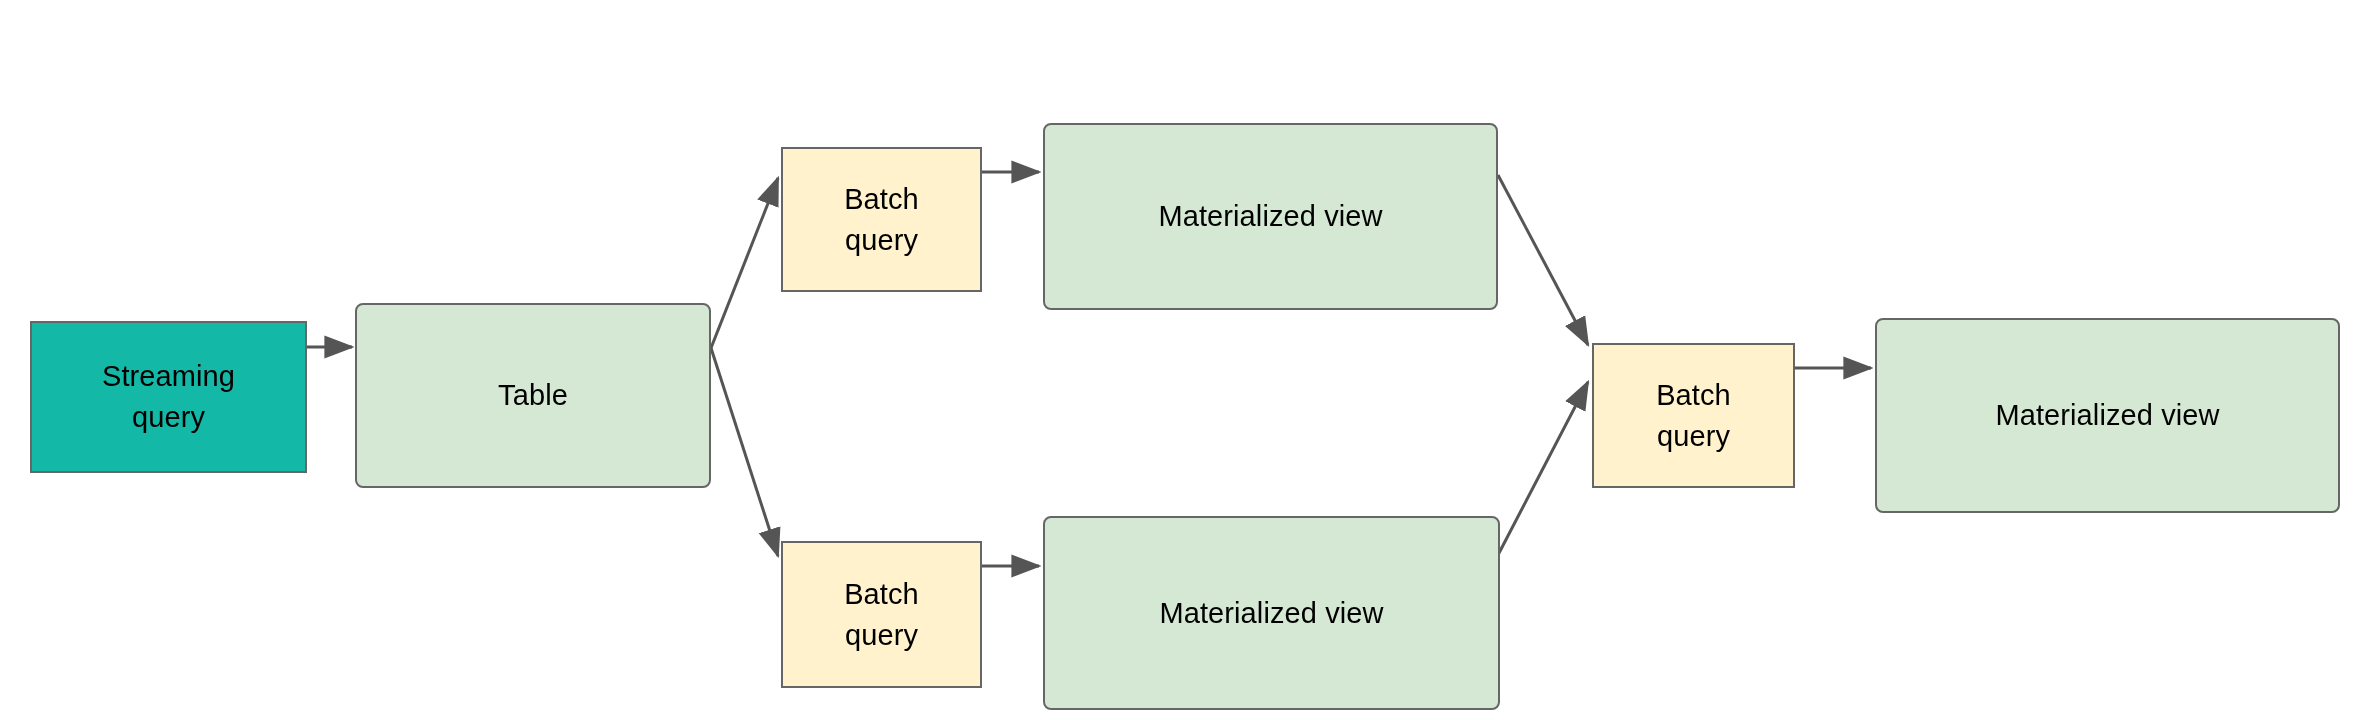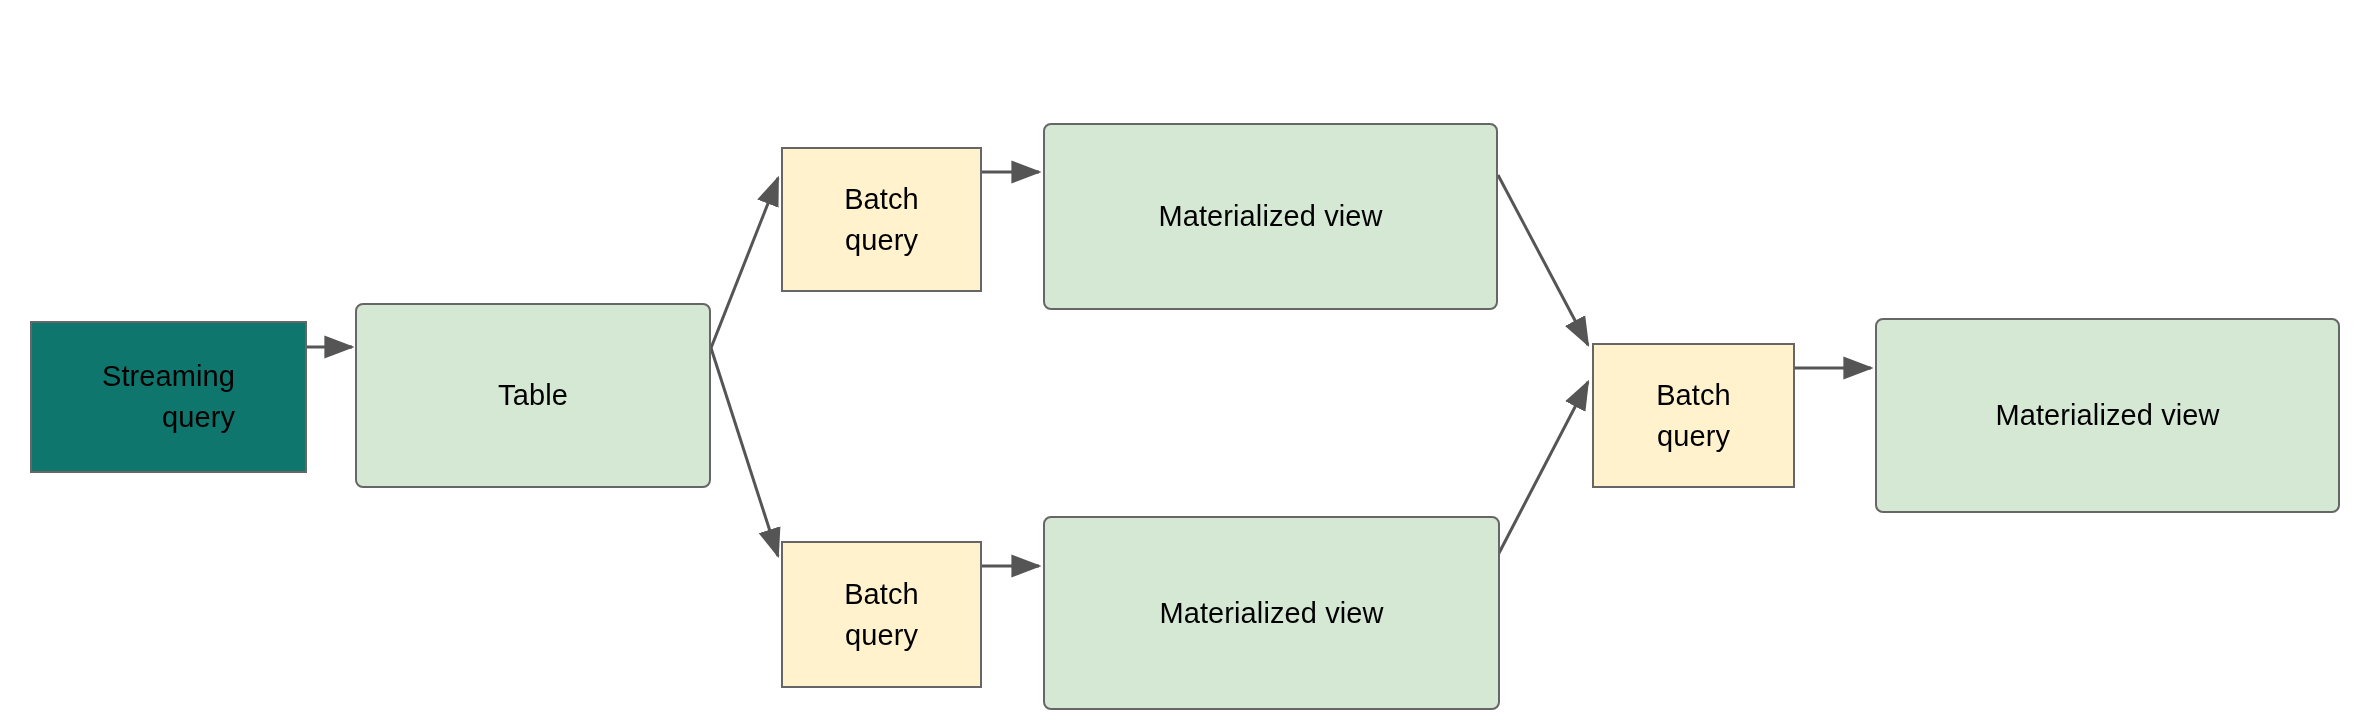--- a/index.html
+++ b/index.html
@@ -58,21 +58,21 @@
         <polyline points="711,348 778,178" fill="none" stroke="#555555" stroke-width="3" stroke-linejoin="round" marker-end="url(#arrowhead)"></polyline>
         <polyline points="711,348 778,556" fill="none" stroke="#555555" stroke-width="3" stroke-linejoin="round" marker-end="url(#arrowhead)"></polyline>
         <polyline points="982,172 1039,172" fill="none" stroke="#555555" stroke-width="3" stroke-linejoin="round" marker-end="url(#arrowhead)"></polyline>
         <polyline points="982,566 1039,566" fill="none" stroke="#555555" stroke-width="3" stroke-linejoin="round" marker-end="url(#arrowhead)"></polyline>
         <polyline points="1498,175 1588,345" fill="none" stroke="#555555" stroke-width="3" stroke-linejoin="round" marker-end="url(#arrowhead)"></polyline>
         <polyline points="1498,555 1588,382" fill="none" stroke="#555555" stroke-width="3" stroke-linejoin="round" marker-end="url(#arrowhead)"></polyline>
         <polyline points="1795,368 1871,368" fill="none" stroke="#555555" stroke-width="3" stroke-linejoin="round" marker-end="url(#arrowhead)"></polyline>
       </g>
   </svg>
 
-  <div class="node yellow" style="left: 30px; top: 273px; width: 277px; height: 152px; background: #0f766e; border-color: rgb(102, 102, 102); text-align: right;">
+  <div class="node yellow" style="left: 30px; top: 273px; width: 277px; height: 152px; background: #14b8a6; border-color: rgb(102, 102, 102);">
     <span class="node-label">Streaming
 query</span>
   </div>
 
   <div class="node green rounded" style="left: 355px; top: 255px; width: 356px; height: 185px; background: rgb(213, 232, 212); border-color: rgb(102, 102, 102);">
     <span class="node-label">Table</span>
   </div>
 
   <div class="node yellow" style="left: 781px; top: 99px; width: 201px; height: 145px; background: rgb(255, 242, 204); border-color: rgb(102, 102, 102);">
     <span class="node-label">Batch

